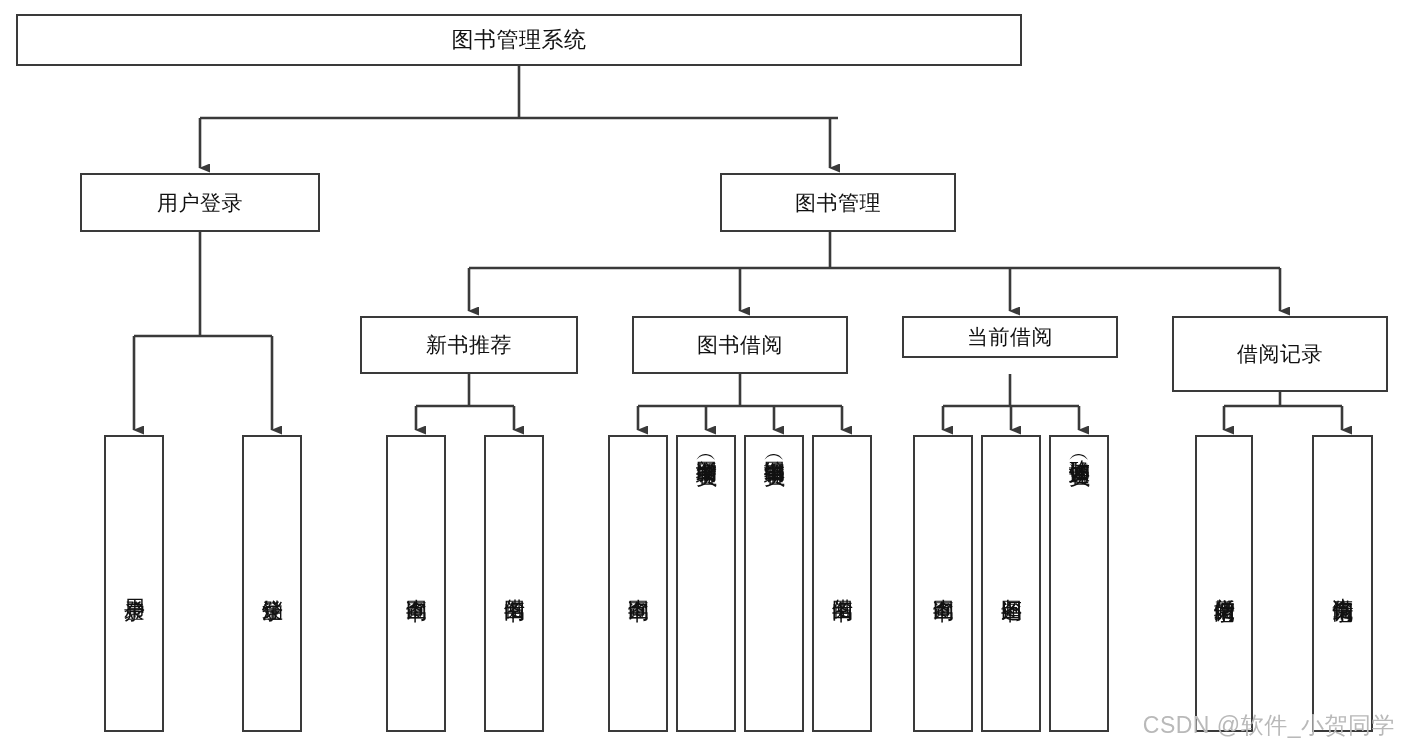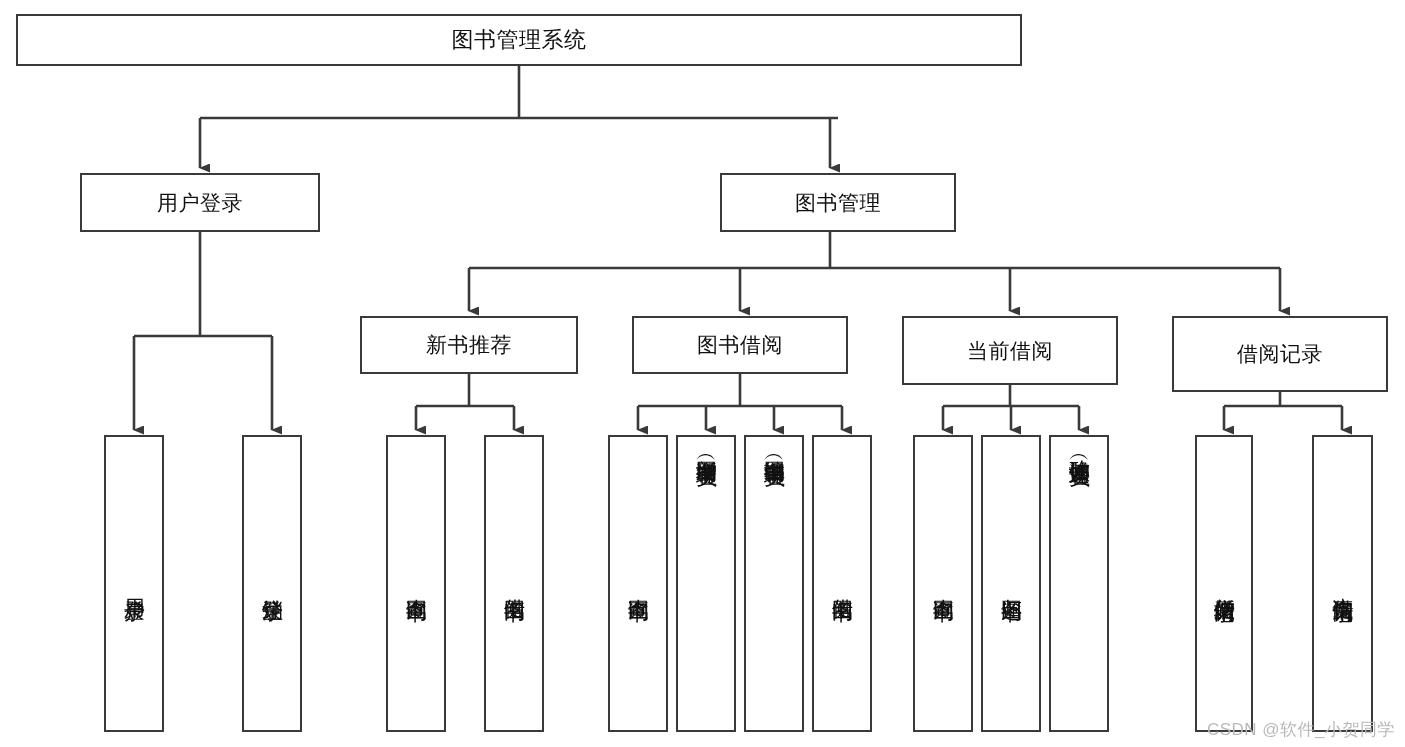--- a/index.html
+++ b/index.html
@@ -54,21 +54,21 @@
     justify-content: flex-start;
   }
   .node .lbl {
     display: block;
     text-align: center;
   }
   .watermark {
     position: absolute;
     right: 10px;
     bottom: 6px;
-    font-size: 17px;
+    font-size: 23px;
     color: #b9b9b9;
     white-space: nowrap;
     letter-spacing: 0.5px;
   }
 </style>
 </head>
 <body>
 
 <div id="canvas">
 
@@ -132,21 +132,21 @@
   <div class="node horiz" style="left:712px;top:173px;width:236px;height:59px;margin-left:8px;">
     <span class="lbl">图书管理</span>
   </div>
 
   <div class="node horiz" style="left:632px;top:316px;width:216px;height:58px;">
     <span class="lbl">图书借阅</span>
   </div>
   <div class="node horiz" style="left:360px;top:316px;width:218px;height:58px;">
     <span class="lbl">新书推荐</span>
   </div>
-  <div class="node horiz" style="left:902px;top:316px;width:216px;height:69px;">
+  <div class="node horiz" style="left:902px;top:316px;width:216px;height:42px;">
     <span class="lbl">当前借阅</span>
   </div>
   <div class="node horiz" style="left:1172px;top:316px;width:216px;height:76px;">
     <span class="lbl">借阅记录</span>
   </div>
 
   <div class="node vert" style="left:104px;top:435px;width:60px;height:297px;">
     <span class="lbl">用户登录</span>
   </div>
   <div class="node vert" style="left:242px;top:435px;width:60px;height:297px;">

